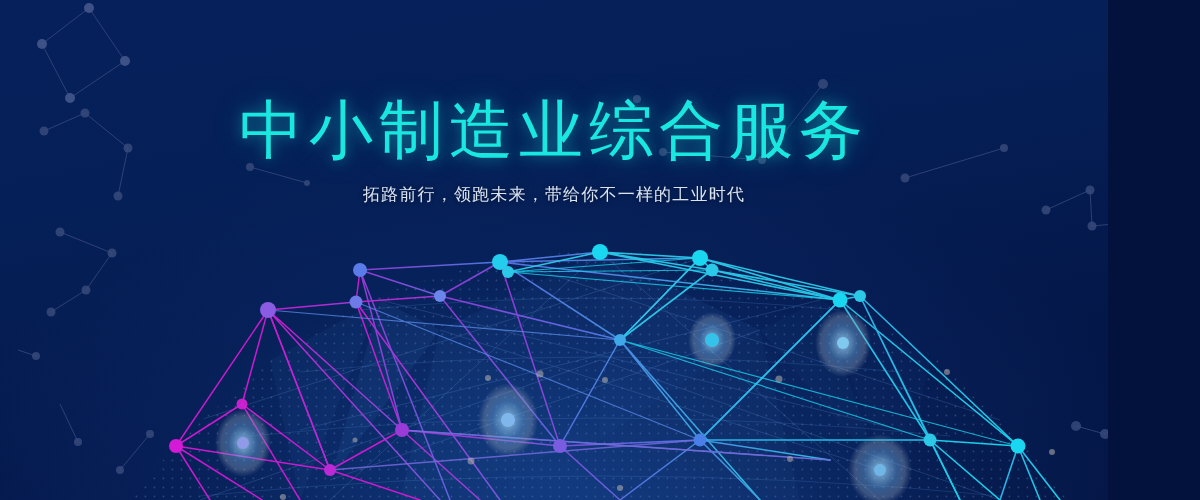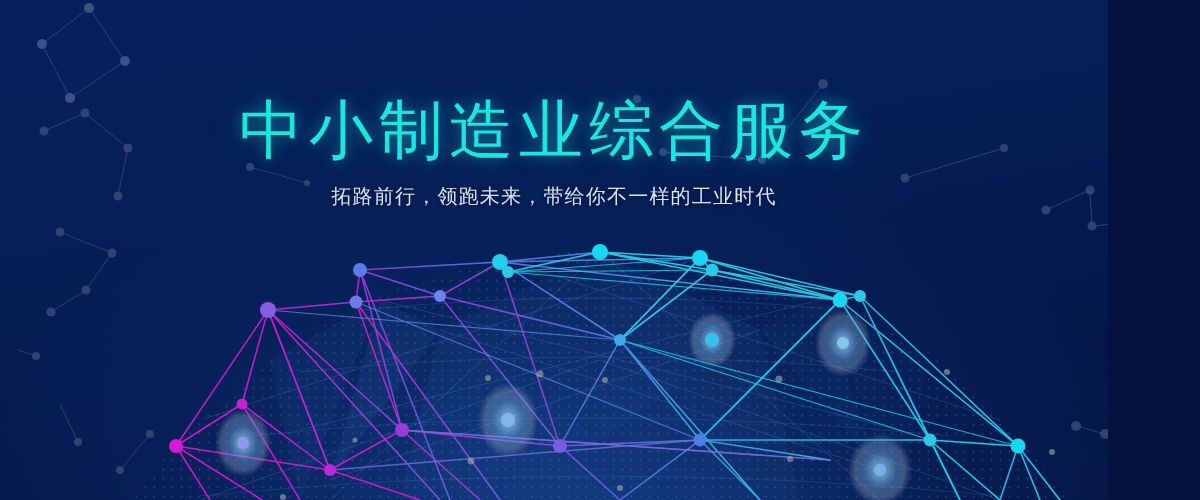--- a/index.html
+++ b/index.html
@@ -28,21 +28,21 @@
     font-size:64px;
     line-height:1.08;
     font-weight:400;
     letter-spacing:6px;
     color:#18e8e0;
     text-shadow:0 0 14px rgba(24,232,224,0.45),0 0 34px rgba(20,200,220,0.22);
     white-space:nowrap;
   }
   .subtitle{
     margin:18px 0 0 0;
-    font-size:20px;
+    font-size:17px;
     font-weight:400;
     letter-spacing:1.2px;
     color:#dbe5f2;
     text-shadow:0 1px 4px rgba(0,10,40,0.75);
     white-space:nowrap;
   }
 </style>
 </head>
 <body>
 

